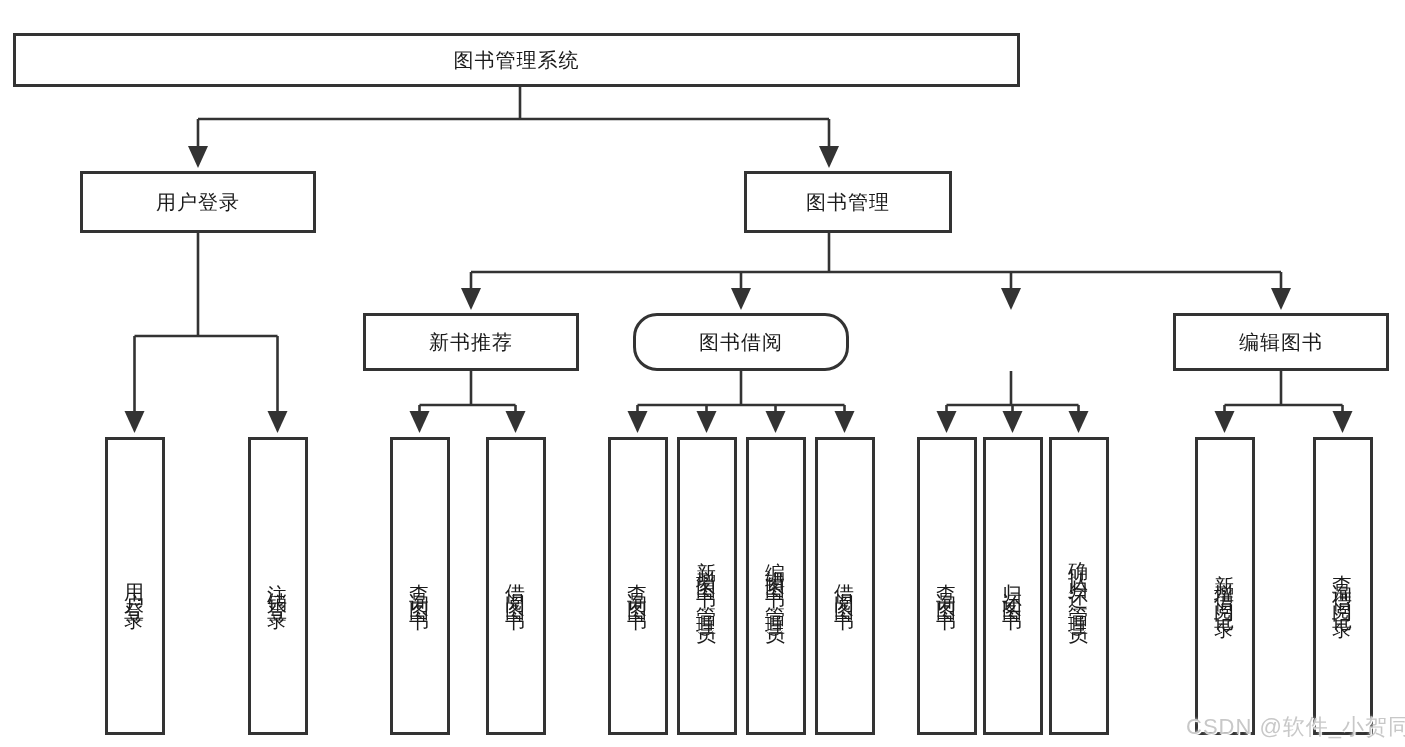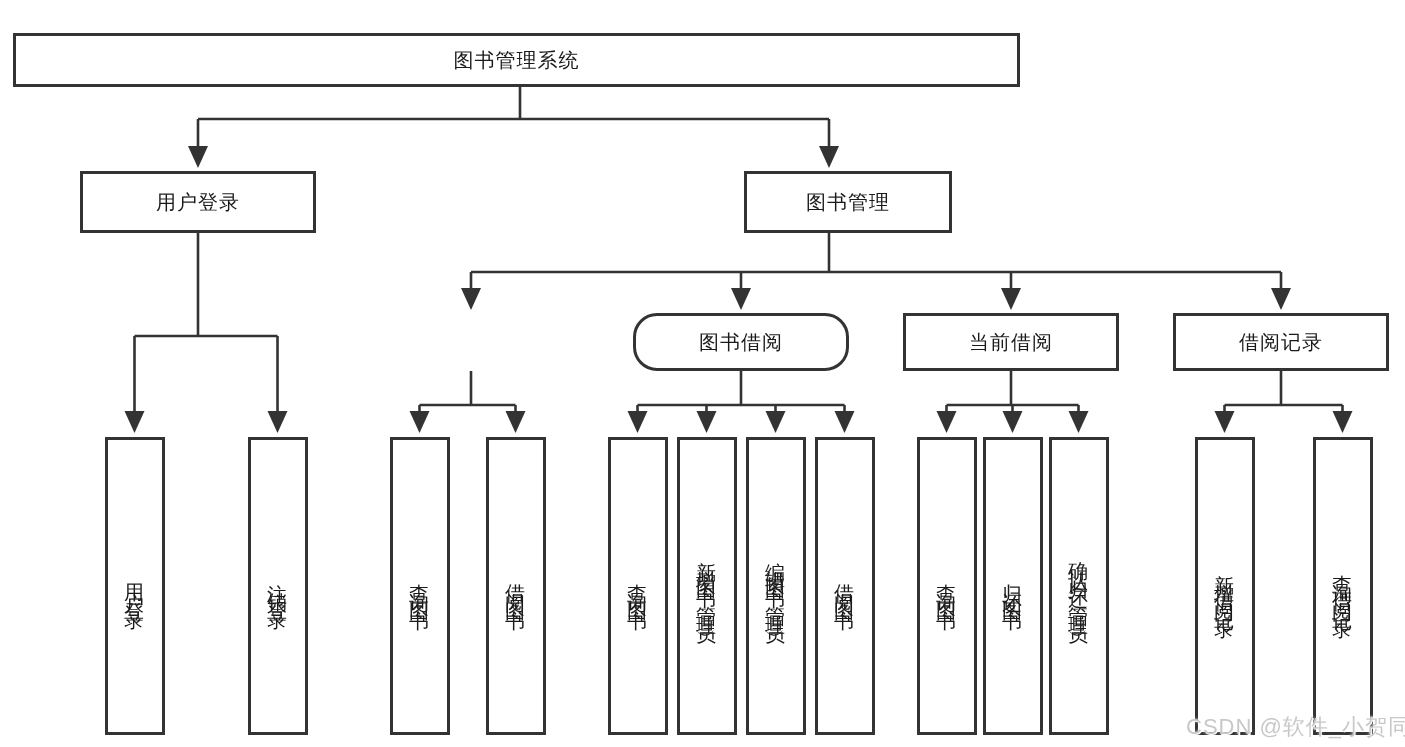--- a/index.html
+++ b/index.html
@@ -110,23 +110,23 @@
       <polygon points="1214.5,411 1234.5,411 1224.5,433"></polygon>
     <path d="M1342.5 405 V413"></path>
       <polygon points="1332.5,411 1352.5,411 1342.5,433"></polygon>
   </svg>
 
   <div class="node hbox" style="left:13px; top:14px; width:1007px; height:54px;margin-top:19px;">图书管理系统</div>
 
   <div class="node hbox" style="left:80px; top:171px; width:236px; height:62px;">用户登录</div>
   <div class="node hbox" style="left:720px; top:171px; width:208px; height:62px;margin-left:24px;">图书管理</div>
 
+  <div class="node hbox" style="left:363px; top:313px; width:216px; height:58px;">新书推荐</div>
   <div class="node hbox" style="left:633px; top:313px; width:216px; height:58px;border-radius:24px;">图书借阅</div>
-  <div class="node hbox" style="left:903px; top:313px; width:216px; height:58px;">当前借阅</div>
-  <div class="node hbox" style="left:1173px; top:313px; width:216px; height:58px;">借阅记录</div>
+  <div class="node hbox" style="left:1173px; top:313px; width:216px; height:58px;">编辑图书</div>
 
   <div class="node vbox" style="left:104.5px; top:437px; width:60px; height:298px;">
     <span class="vlabel">用户登录</span>
   </div>
   <div class="node vbox" style="left:247.5px; top:437px; width:60px; height:298px;">
     <span class="vlabel">注销登录</span>
   </div>
 
   <div class="node vbox" style="left:389.5px; top:437px; width:60px; height:298px;">
     <span class="vlabel">查询图书</span>

